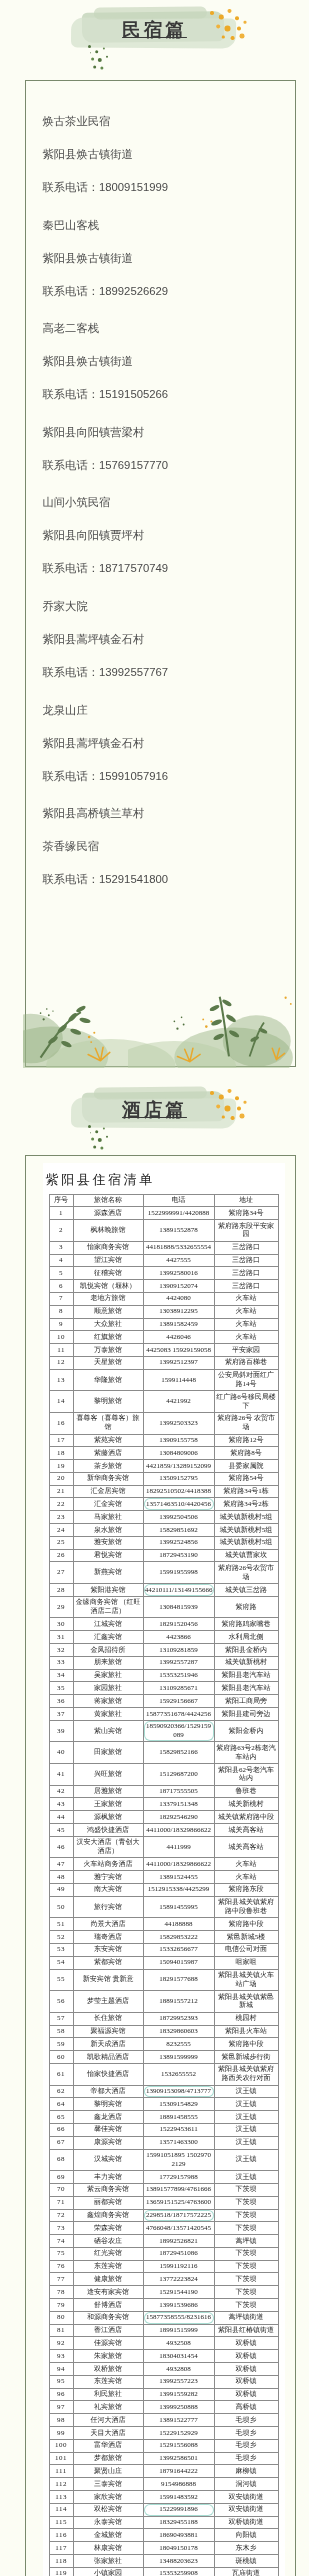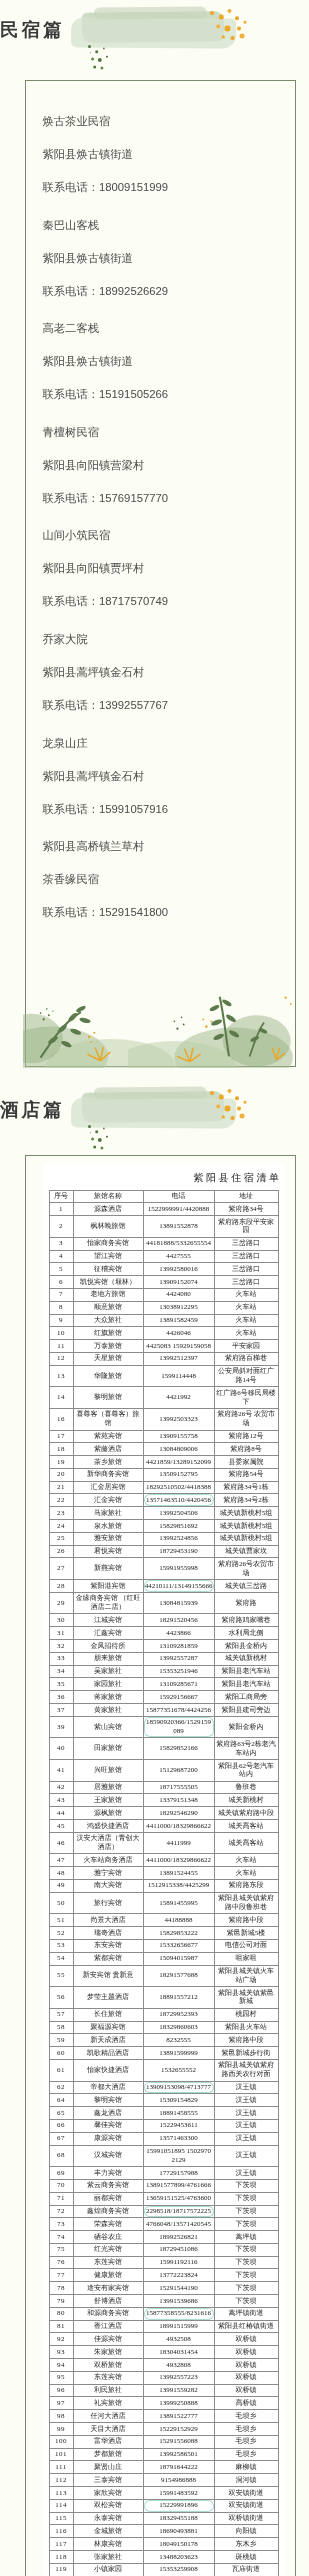--- a/index.html
+++ b/index.html
@@ -13,44 +13,44 @@
     background-size:12px 12px;
   }
   
   .title-block{position:absolute;left:0;width:309px;height:67px;}
   .brush{position:absolute;left:82px;top:8.2px;width:142px;height:30px;
     background:#cedcc5;border-radius:5.2px 9.3px 6.2px 10.3px;transform:rotate(-.6deg);}
   .brush::before{content:"";position:absolute;left:-11.3px;top:6.2px;width:165px;height:30px;
     background:#d6e2cd;opacity:.75;border-radius:12.4px 5.2px 13.4px 6.2px;transform:rotate(1deg);}
   .brush::after{content:"";position:absolute;left:12.4px;top:-4.6px;width:113px;height:11.3px;
     background:#c6d6bc;opacity:.65;border-radius:6.2px;}
-  .sec-title{position:absolute;left:0;top:13.4px;width:309px;margin:0;text-align:left;
-    font-size:18.5px;font-weight:bold;color:#3a3a3a;letter-spacing:3.1px;z-index:2;}
+  .sec-title{position:absolute;left:0;top:13.4px;width:309px;margin:0;text-align:center;
+    font-size:18.5px;font-weight:bold;color:#3a3a3a;letter-spacing:3.1px;z-index:2;text-decoration:underline;}
   .dots{position:absolute;border-radius:50%;z-index:3;}
   .dots-orange{left:210px;top:7.2px;width:3.6px;height:3.6px;background:#eca928;
     box-shadow:9.3px 4.1px 0 0.5px #eca928,17.5px -2.1px 0 0 #f0b23c,25px 5.2px 0 0 #eca928,
     6.2px 13.4px 0 0 #f0b23c,15.5px 15.5px 0 1px #eca928,27px 15.5px 0 0 #eca928,
     33px 9.3px 0 -0.5px #f0b23c,20.6px 25px 0 0 #eca928,30px 23px 0 0.5px #f0b23c,11.3px 24px 0 -0.5px #eca928;}
   .dots-green{left:88px;top:41px;width:3.1px;height:3.1px;background:#52743f;
     box-shadow:7.2px 5.2px 0 0 #52743f,14.4px 2.1px 0 -0.5px #648a4e,3.1px 12.4px 0 0 #648a4e,
     10.3px 13.4px 0 0.5px #52743f,17.5px 10.3px 0 -0.5px #52743f,5.2px 20.6px 0 0 #52743f,
     12.4px 21.6px 0 0 #648a4e,1px 6.2px 0 -1px #52743f;}
   
   .panel{position:absolute;left:25px;width:269px;border:1px solid #79896c;background:transparent;}
   #box1{top:80px;height:985px;}
   #box2{top:1155px;height:1816px;}
   
   .homestay-list{position:relative;padding:24px 10.3px 0 16.5px;z-index:2;}
   .homestay{margin-bottom:4.6px;}
   .hs-line{font-size:11.3px;line-height:33px;color:#4a4a4a;white-space:nowrap;}
   
   .table-wrap{position:absolute;left:16.5px;top:7.2px;width:236px;background:#ffffff;
     padding:5.2px 3.1px 7.2px;z-index:2;}
-  .tbl-title{font-family:"Liberation Serif","DejaVu Serif",serif;font-size:10px;color:#222;
-    text-align:right;letter-spacing:2.6px;padding:3.1px 0 4.1px;}
+  .tbl-title{font-family:"Liberation Serif","DejaVu Serif",serif;font-size:13px;color:#222;
+    text-align:left;letter-spacing:2.6px;padding:3.1px 0 4.1px;}
   table.hotels{width:229px;margin:0 auto;border-collapse:collapse;table-layout:fixed;
     font-family:"Liberation Serif","DejaVu Serif",serif;}
   table.hotels th{font-weight:normal;font-size:7.2px;padding:3.1px 1px;}
   table.hotels th,table.hotels td{border:0.5px solid #8b8b8b;text-align:center;color:#222;
     font-size:7px;line-height:8.8px;padding:1.5px 1px;overflow:hidden;word-break:break-all;}
   td.c0{letter-spacing:0.5px;}
   .hl{box-shadow:inset 0 0 0 1px #a8dcd2;border-radius:6px;}
   
   .foliage{position:absolute;left:0;bottom:0;width:100%;height:89px;z-index:1;pointer-events:none;}
   .foliage svg{position:absolute;bottom:-2.1px;}
@@ -152,21 +152,20 @@
           <div class="hs-line">秦巴山客栈</div>
           <div class="hs-line">紫阳县焕古镇街道</div>
           <div class="hs-line">联系电话：18992526629</div>
         </div>
         <div class="homestay">
           <div class="hs-line">高老二客栈</div>
           <div class="hs-line">紫阳县焕古镇街道</div>
           <div class="hs-line">联系电话：15191505266</div>
         </div>
         <div class="homestay">
-          <div class="hs-line">青檀树民宿</div>
           <div class="hs-line">紫阳县向阳镇营梁村</div>
           <div class="hs-line">联系电话：15769157770</div>
         </div>
         <div class="homestay">
           <div class="hs-line">山间小筑民宿</div>
           <div class="hs-line">紫阳县向阳镇贾坪村</div>
           <div class="hs-line">联系电话：18717570749</div>
         </div>
         <div class="homestay">
           <div class="hs-line">乔家大院</div>

